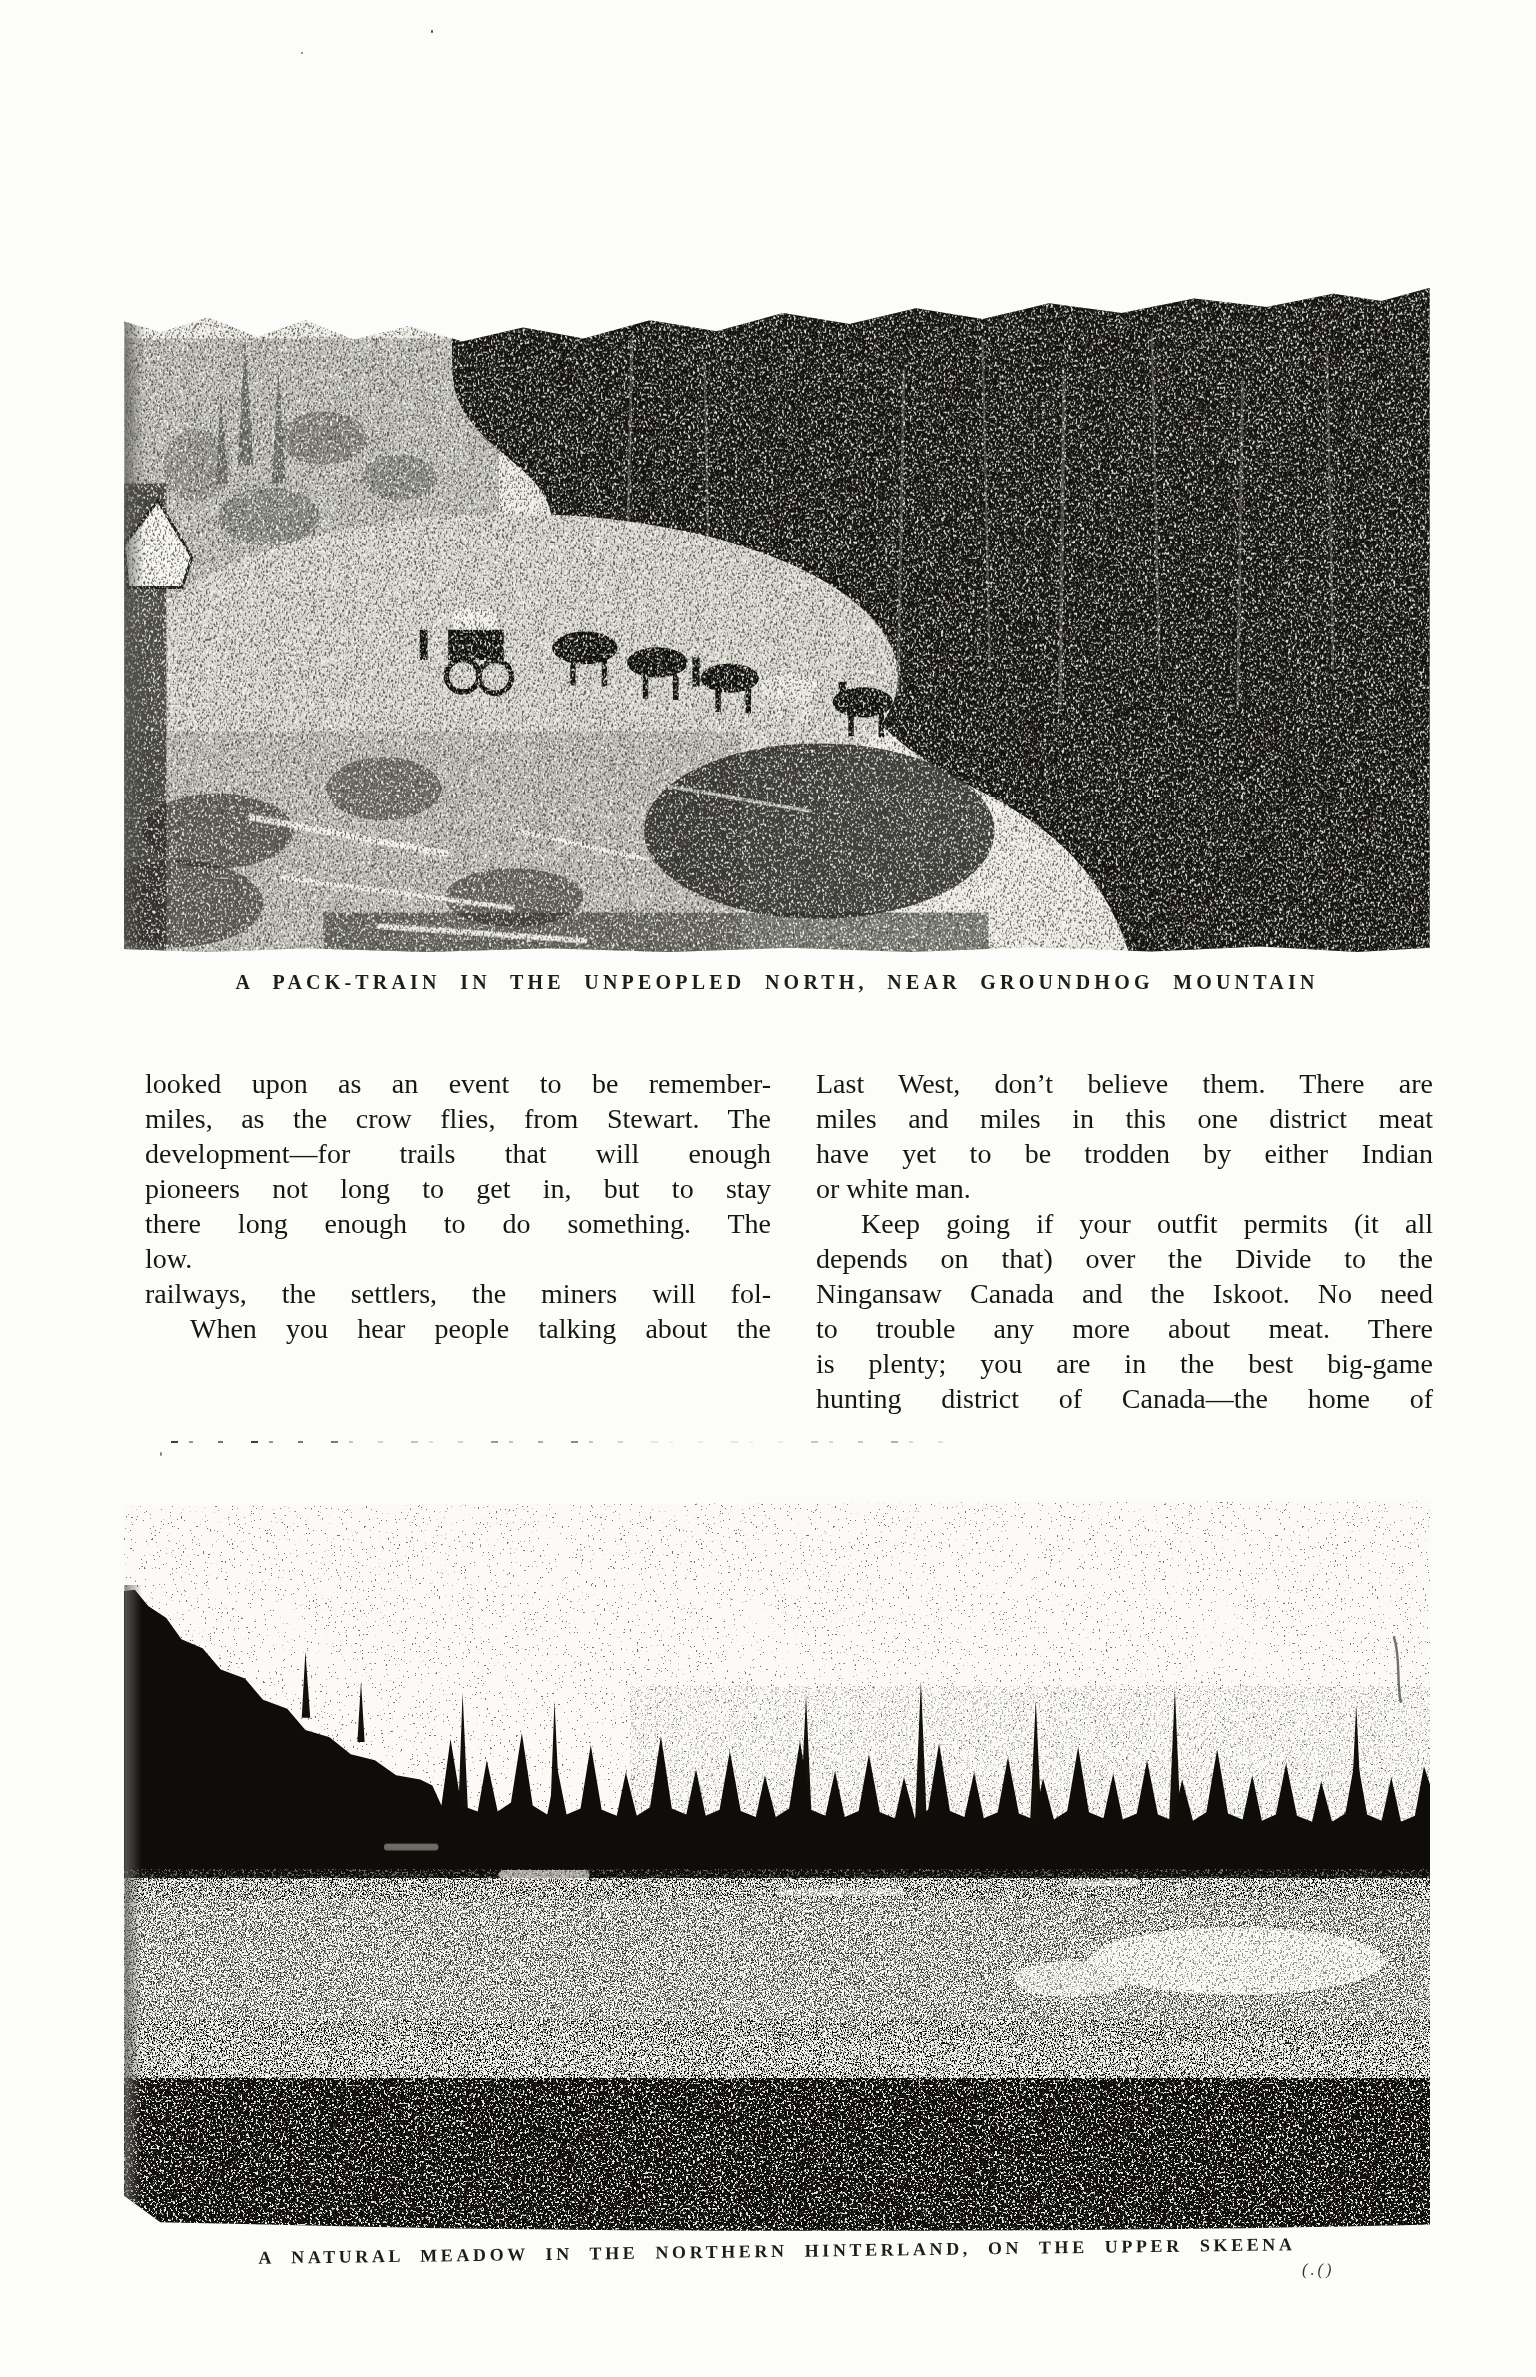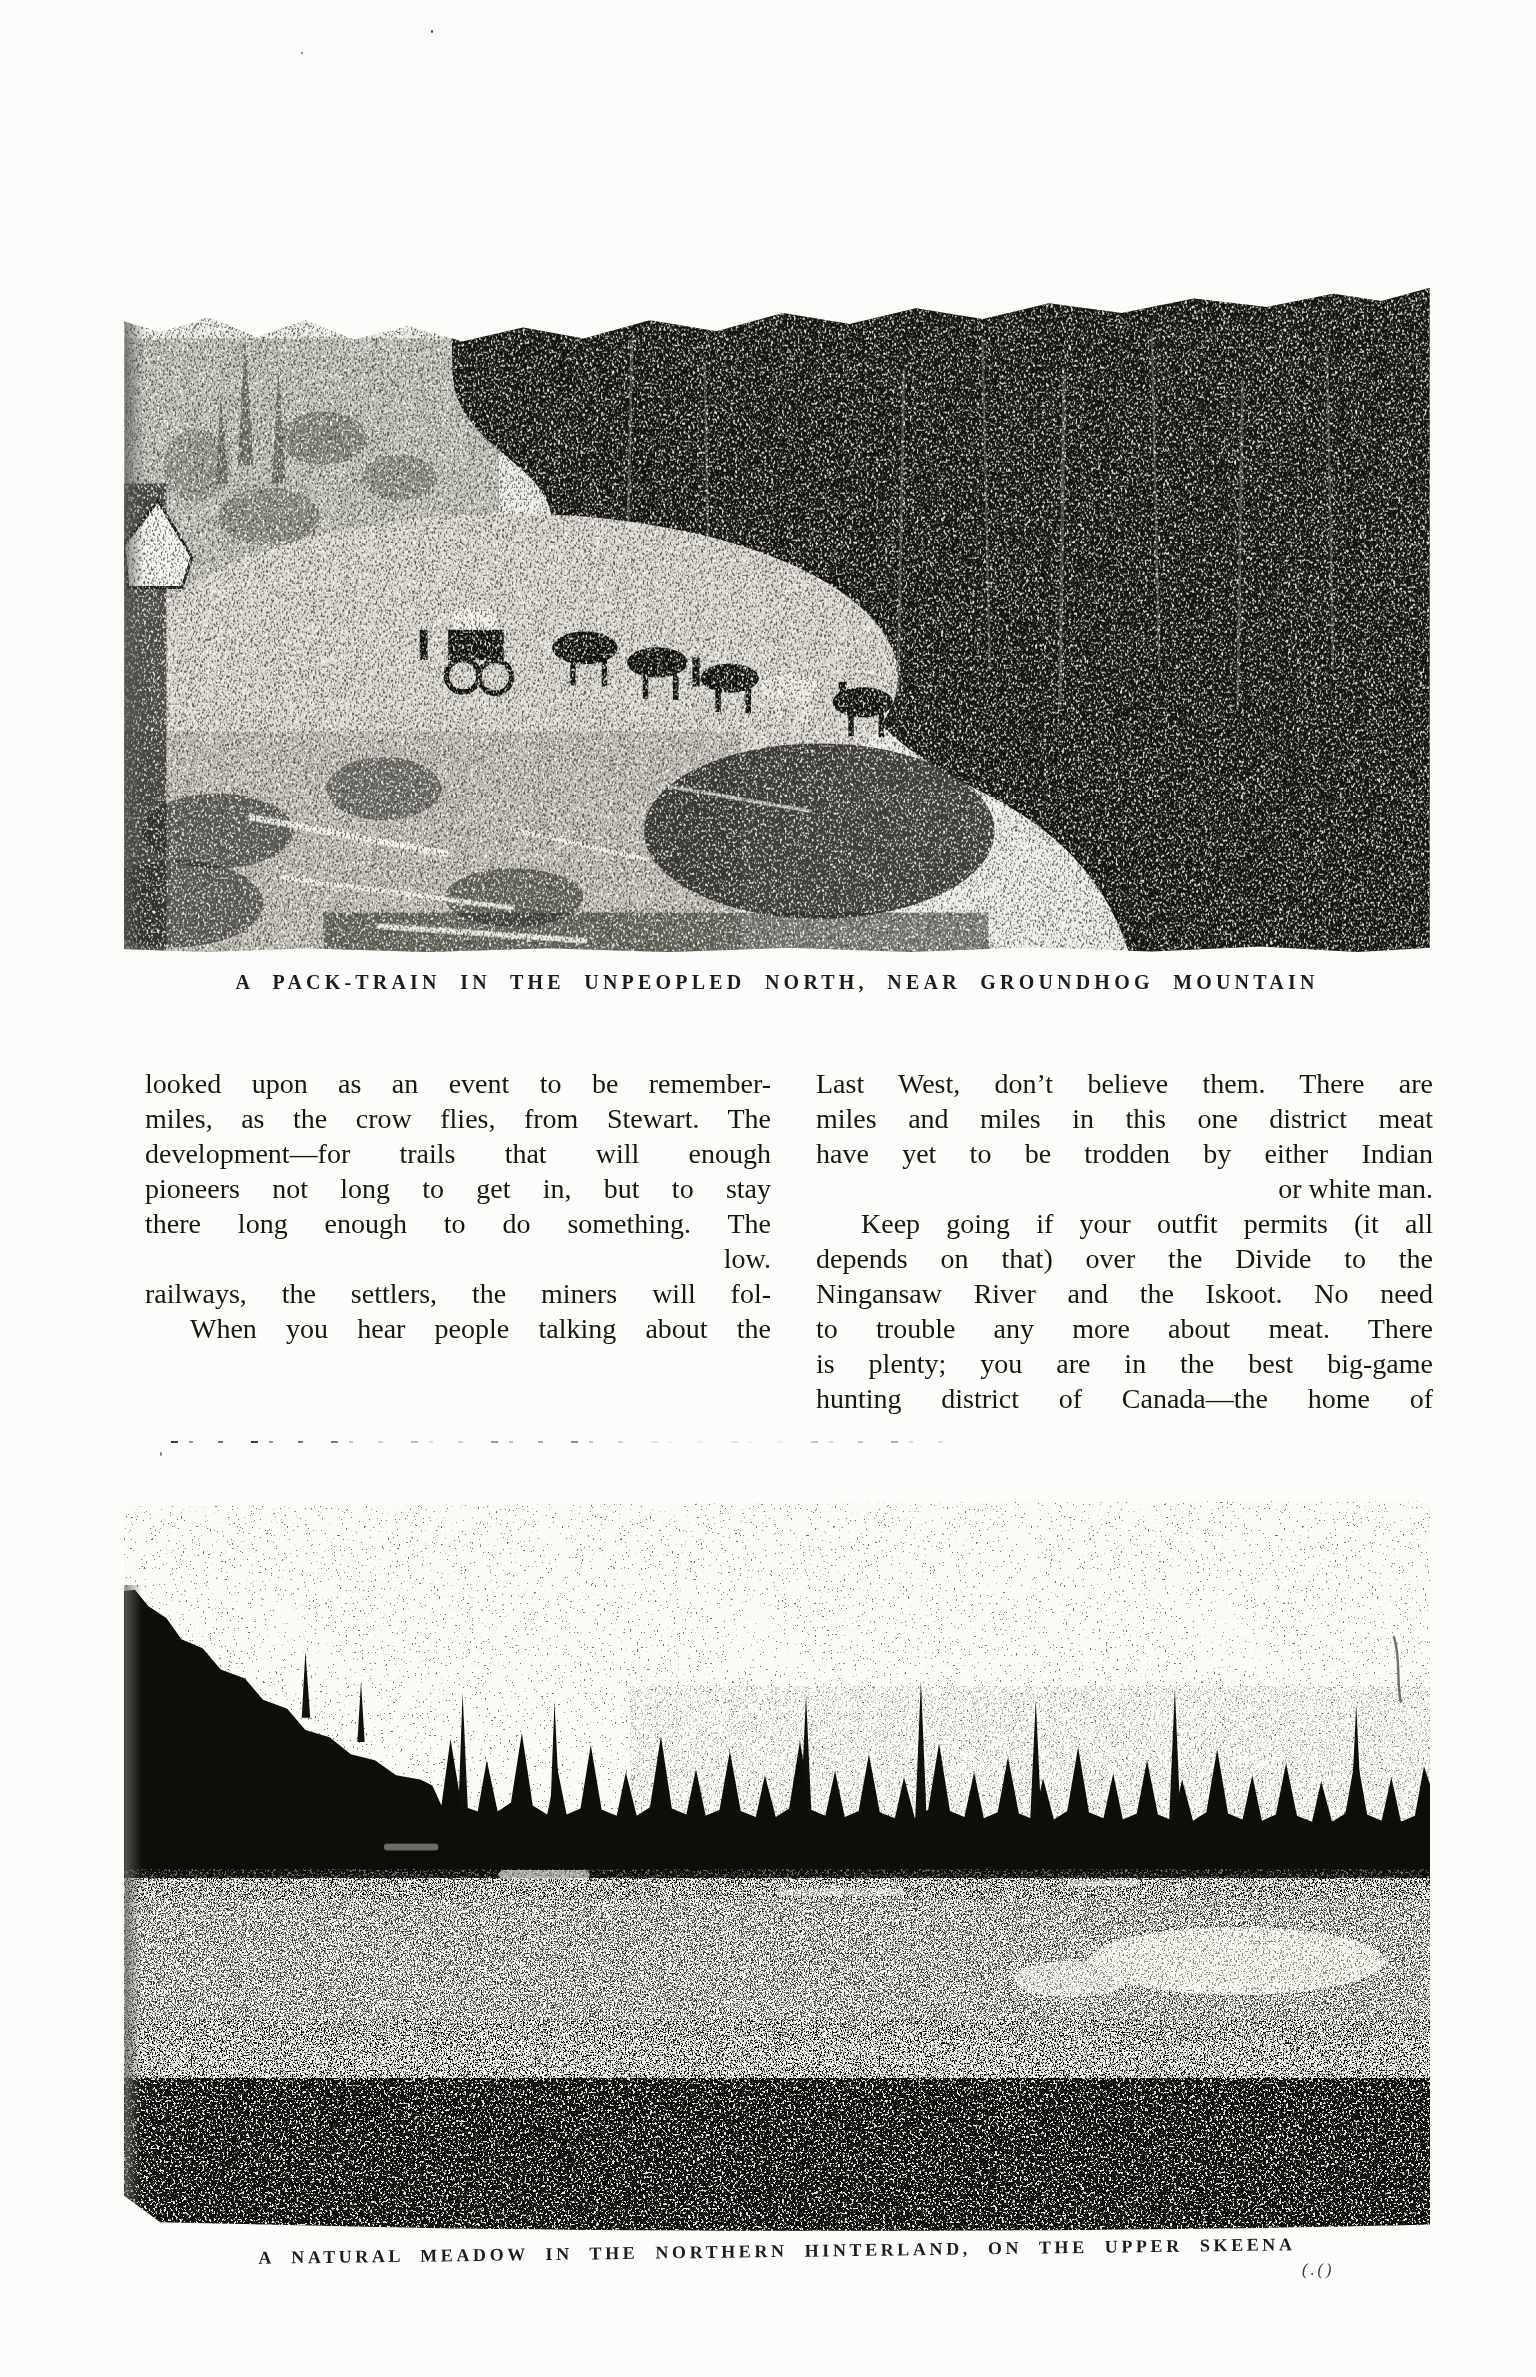--- a/index.html
+++ b/index.html
@@ -35,21 +35,21 @@
 
   
   .column{
     position:absolute;top:1066px;
     color:#17160f;
     font-size:28px;line-height:35px;
     font-family:"Liberation Serif", serif;
   }
   .column-left{left:145px;width:626px;}
   .column-right{left:816px;width:617px;}
-  .text-line{height:35px;white-space:nowrap;text-align:right;}
+  .text-line{height:35px;white-space:nowrap;text-align:left;}
   .text-line.j{white-space:normal;text-align:justify;text-align-last:justify;}
   .text-line.ind{text-indent:45px;}
 
   
   .artifact-line{
     position:absolute;left:171px;top:1441px;width:792px;height:2.4px;
     background:repeating-linear-gradient(90deg,
       rgba(25,25,22,.85) 0 7.3px, transparent 7.3px 18px,
       rgba(25,25,22,.45) 18px 22.4px, transparent 22.4px 47px,
       rgba(25,25,22,.6) 47px 52px, transparent 52px 80px);
@@ -208,21 +208,21 @@
         <div class="text-line j">railways, the settlers, the miners will fol-</div>
         <div class="text-line j ind">When you hear people talking about the</div>
       </div>
     <div class="column column-right">
         <div class="text-line j">Last West, don’t believe them. There are</div>
         <div class="text-line j">miles and miles in this one district meat</div>
         <div class="text-line j">have yet to be trodden by either Indian</div>
         <div class="text-line">or white man.</div>
         <div class="text-line j ind">Keep going if your outfit permits (it all</div>
         <div class="text-line j">depends on that) over the Divide to the</div>
-        <div class="text-line j">Ningansaw River and the Iskoot. No need</div>
+        <div class="text-line j">Ningansaw Canada and the Iskoot. No need</div>
         <div class="text-line j">to trouble any more about meat. There</div>
         <div class="text-line j">is plenty; you are in the best big-game</div>
         <div class="text-line j">hunting district of Canada—the home of</div>
       </div>
   </div>
 
   <div class="artifact-line"></div>
   <div class="speck speck-a"></div>
   <div class="speck speck-b"></div>
   <div class="speck speck-c"></div>

